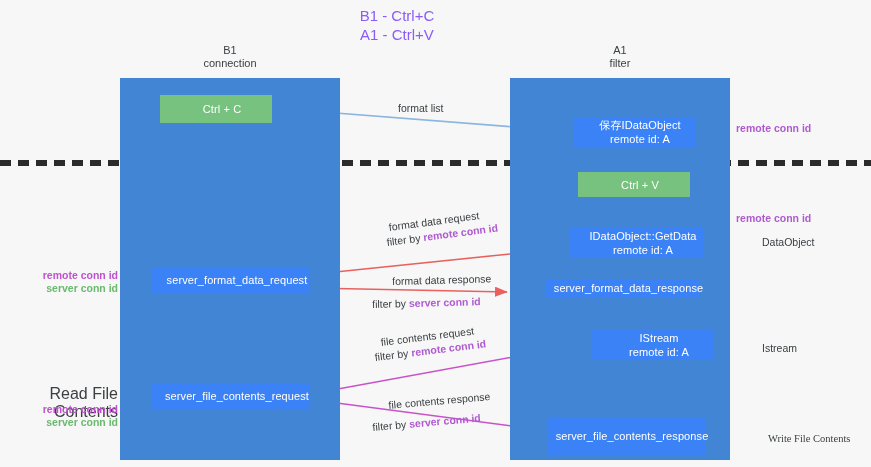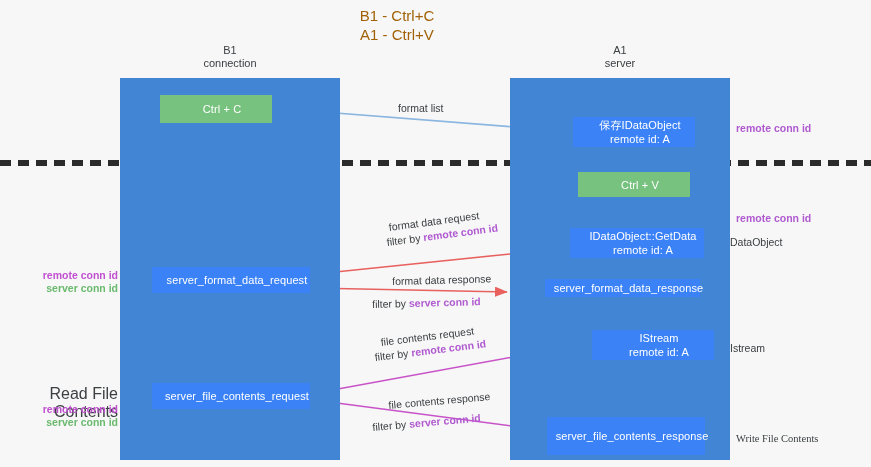--- a/index.html
+++ b/index.html
@@ -10,21 +10,21 @@
     position:relative;overflow:hidden;
     -webkit-font-smoothing:antialiased;
   }
   #canvas{position:absolute;left:0;top:0;width:871px;height:467px;}
 
   .abs{position:absolute;}
 
   
   #title{
     left:0;top:6px;width:794px;text-align:center;
-    font-size:15px;color:#a16207;line-height:19px;
+    font-size:15px;color:#8b5cf6;line-height:19px;
     white-space:pre-line;
   }
 
   
   .col-head{
     font-size:11px;color:#3c4043;text-align:center;line-height:13px;
     white-space:pre-line;
   }
   #head-b1{left:120px;top:44px;width:220px;}
   #head-a1{left:510px;top:44px;width:220px;}
@@ -53,21 +53,21 @@
   #n-getdata{left:570px;top:228px;width:134px;height:30px;}
   #n-sfdreq{left:152px;top:267px;width:158px;height:26px;}
   #n-sfdresp{left:513px;top:279px;width:155px;height:18px;margin-left:32px;}
   #n-istream{left:592px;top:330px;width:122px;height:30px;}
   #n-sfcreq{left:152px;top:383px;width:158px;height:26px;}
   #n-sfcresp{left:547px;top:417px;width:158px;height:38px;}
 
   
   .ann{font-size:10.5px;line-height:13px;white-space:pre-line;}
   .ann.purple{color:#b05ad0;font-weight:bold;}
-  .ann.dark{color:#3c4043;}
+  .ann.dark{color:#3c4043;padding-left:32px;}
   .conn-pair{font-size:10.5px;line-height:13px;font-weight:bold;text-align:right;}
   .conn-pair .remote{color:#c050d0;display:block;}
   .conn-pair .server{color:#6aba6e;display:block;}
 
   #lbl-remote-top{left:736px;top:122px;}
   #lbl-remote-mid{left:736px;top:212px;}
   #lbl-dataobject{left:730px;top:236px;}
   #lbl-istream{left:730px;top:342px;}
   #lbl-write{left:736px;top:432px;font-family:Liberation Serif, serif;}
 
@@ -139,21 +139,21 @@
 
   <div class="abs" id="title">B1 - Ctrl+C
 A1 - Ctrl+V</div>
 
   <div class="abs lane" id="lane-b1"></div>
   <div class="abs lane" id="lane-a1"></div>
 
   <div class="abs col-head" id="head-b1">B1
 connection</div>
   <div class="abs col-head" id="head-a1">A1
-server</div>
+filter</div>
 
   <div class="abs node green" id="n-ctrlc">Ctrl + C</div>
   <div class="abs node orange" id="n-idataobject">保存IDataObject
 remote id: A</div>
   <div class="abs node green" id="n-ctrlv">Ctrl + V</div>
   <div class="abs node orange" id="n-getdata">IDataObject::GetData
 remote id: A</div>
   <div class="abs node orange" id="n-sfdreq">server_format_data_request</div>
   <div class="abs node orange" id="n-sfdresp">server_format_data_response</div>
   <div class="abs node orange" id="n-istream">IStream

